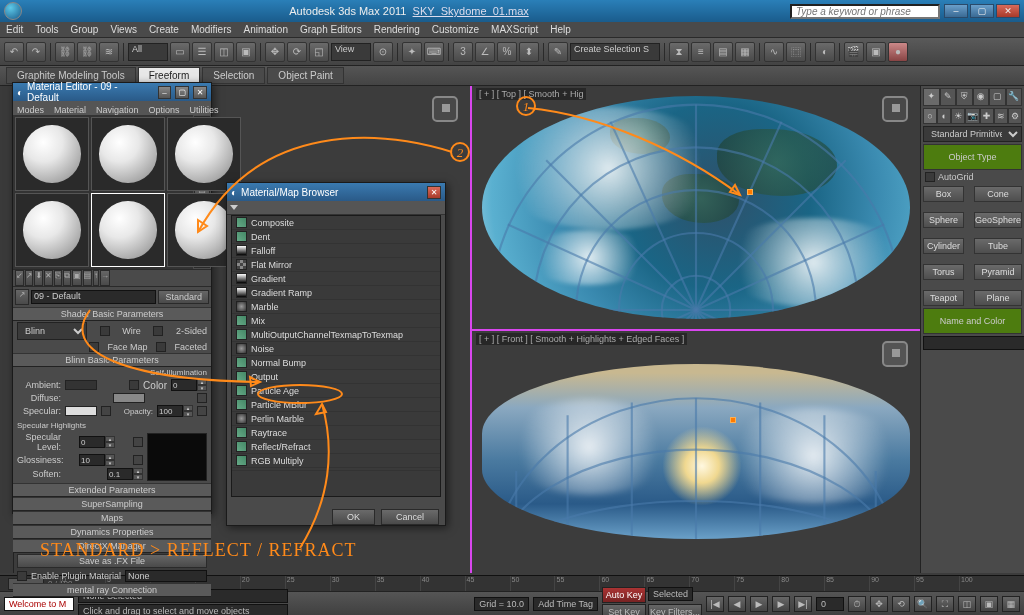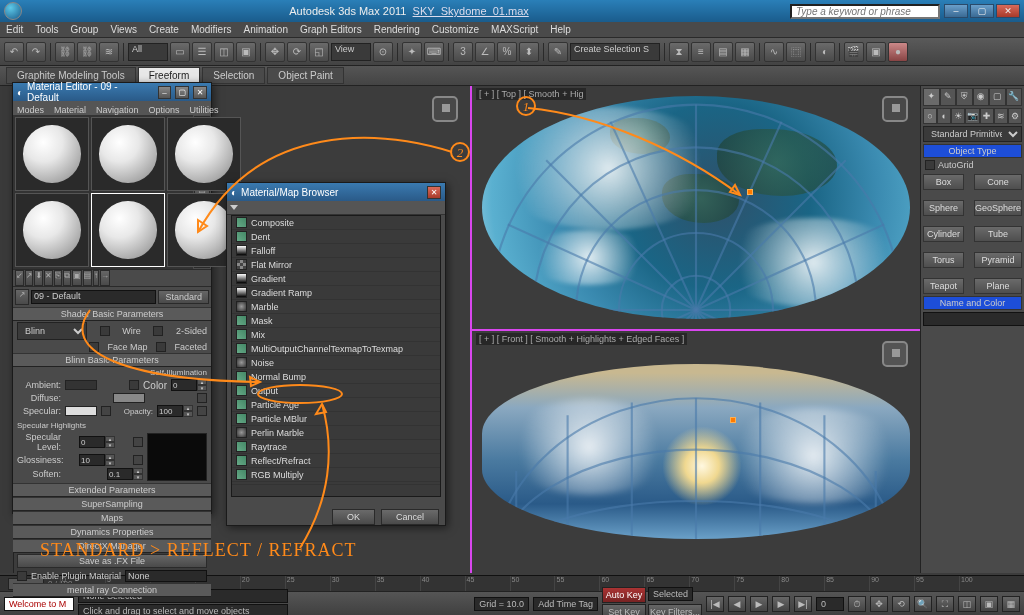--- a/index.html
+++ b/index.html
@@ -47,21 +47,21 @@
 .wire line,.wire circle,.wire ellipse { stroke:#4a7aaa; stroke-width:0.5; fill:none; opacity:.6; }
 .sel-vertex { position:absolute; width:6px; height:6px; background:#ff7a00; border:1px solid #ffb050; }
 
 .skydome-front { position:absolute; left:10px; right:10px; top:14%; bottom:14%; border-radius:50%/40%; background:linear-gradient(#c8b890 5%,#8aa8c0 25%,#4a7aa0 55%,#2a5a88 80%,#6aa0c8 100%); overflow:hidden; }
 .skydome-front .sun { position:absolute; left:42%; top:35%; width:80px; height:80px; background:radial-gradient(circle,#fff8e0,#f0d890 30%,rgba(240,200,120,0) 70%); border-radius:50%; }
 
 
 .cmd-panel { width:104px; background:#4a4a4a; border-left:1px solid #222; padding:2px; overflow:hidden; }
 .cmd-tabs { display:flex; height:18px; margin-bottom:2px; }
 .cmd-tabs .ct { flex:1; background:#555; border:1px solid #333; font-size:9px; text-align:center; line-height:15px; }
-.rollout-hdr { background:#1d4ed8; border:1px solid #333; text-align:center; padding:1px; font-size:9px; margin-top:2px; }
+.rollout-hdr { background:#4d7c0f; border:1px solid #333; text-align:center; padding:7px; font-size:9px; margin-top:2px; }
 .prim-grid { display:grid; grid-template-columns:1fr 1fr; gap:10px; margin-top:2px; }
 .prim-btn { background:linear-gradient(#6a6a6a,#4e4e4e); border:1px solid #333; text-align:center; padding:2px 0; font-size:9px; color:#ddd; }
 .autogrid { display:flex; align-items:center; gap:3px; padding:2px; font-size:9px; }
 .name-color { display:flex; gap:2px; margin-top:2px; }
 .name-color input { flex:1; background:#2a2a2a; border:1px solid #111; height:14px; font-size:9px; color:#ccc; padding:0 2px; }
 
 
 .mat-editor { position:absolute; top:82px; left:12px; width:200px; height:432px; background:#4a4a4a; border:1px solid #1a1a1a; box-shadow:2px 2px 8px rgba(0,0,0,.5); z-index:10; }
 .dlg-title { height:18px; background:linear-gradient(#3a7ab0,#2a5a88); color:#fff; display:flex; align-items:center; padding:0 4px; font-size:10px; gap:4px; }
 .dlg-title .spacer { flex:1; }
@@ -519,24 +519,20 @@
       <div class="mb-item">
         <div class="mb-icon grad"></div>
         <span>Gradient Ramp</span>
       </div>
       <div class="mb-item">
         <div class="mb-icon noise"></div>
         <span>Marble</span>
       </div>
       <div class="mb-item">
         <div class="mb-icon "></div>
-        <span>Mask</span>
-      </div>
-      <div class="mb-item">
-        <div class="mb-icon "></div>
         <span>Mix</span>
       </div>
       <div class="mb-item">
         <div class="mb-icon "></div>
         <span>MultiOutputChannelTexmapToTexmap</span>
       </div>
       <div class="mb-item">
         <div class="mb-icon noise"></div>
         <span>Noise</span>
       </div>

